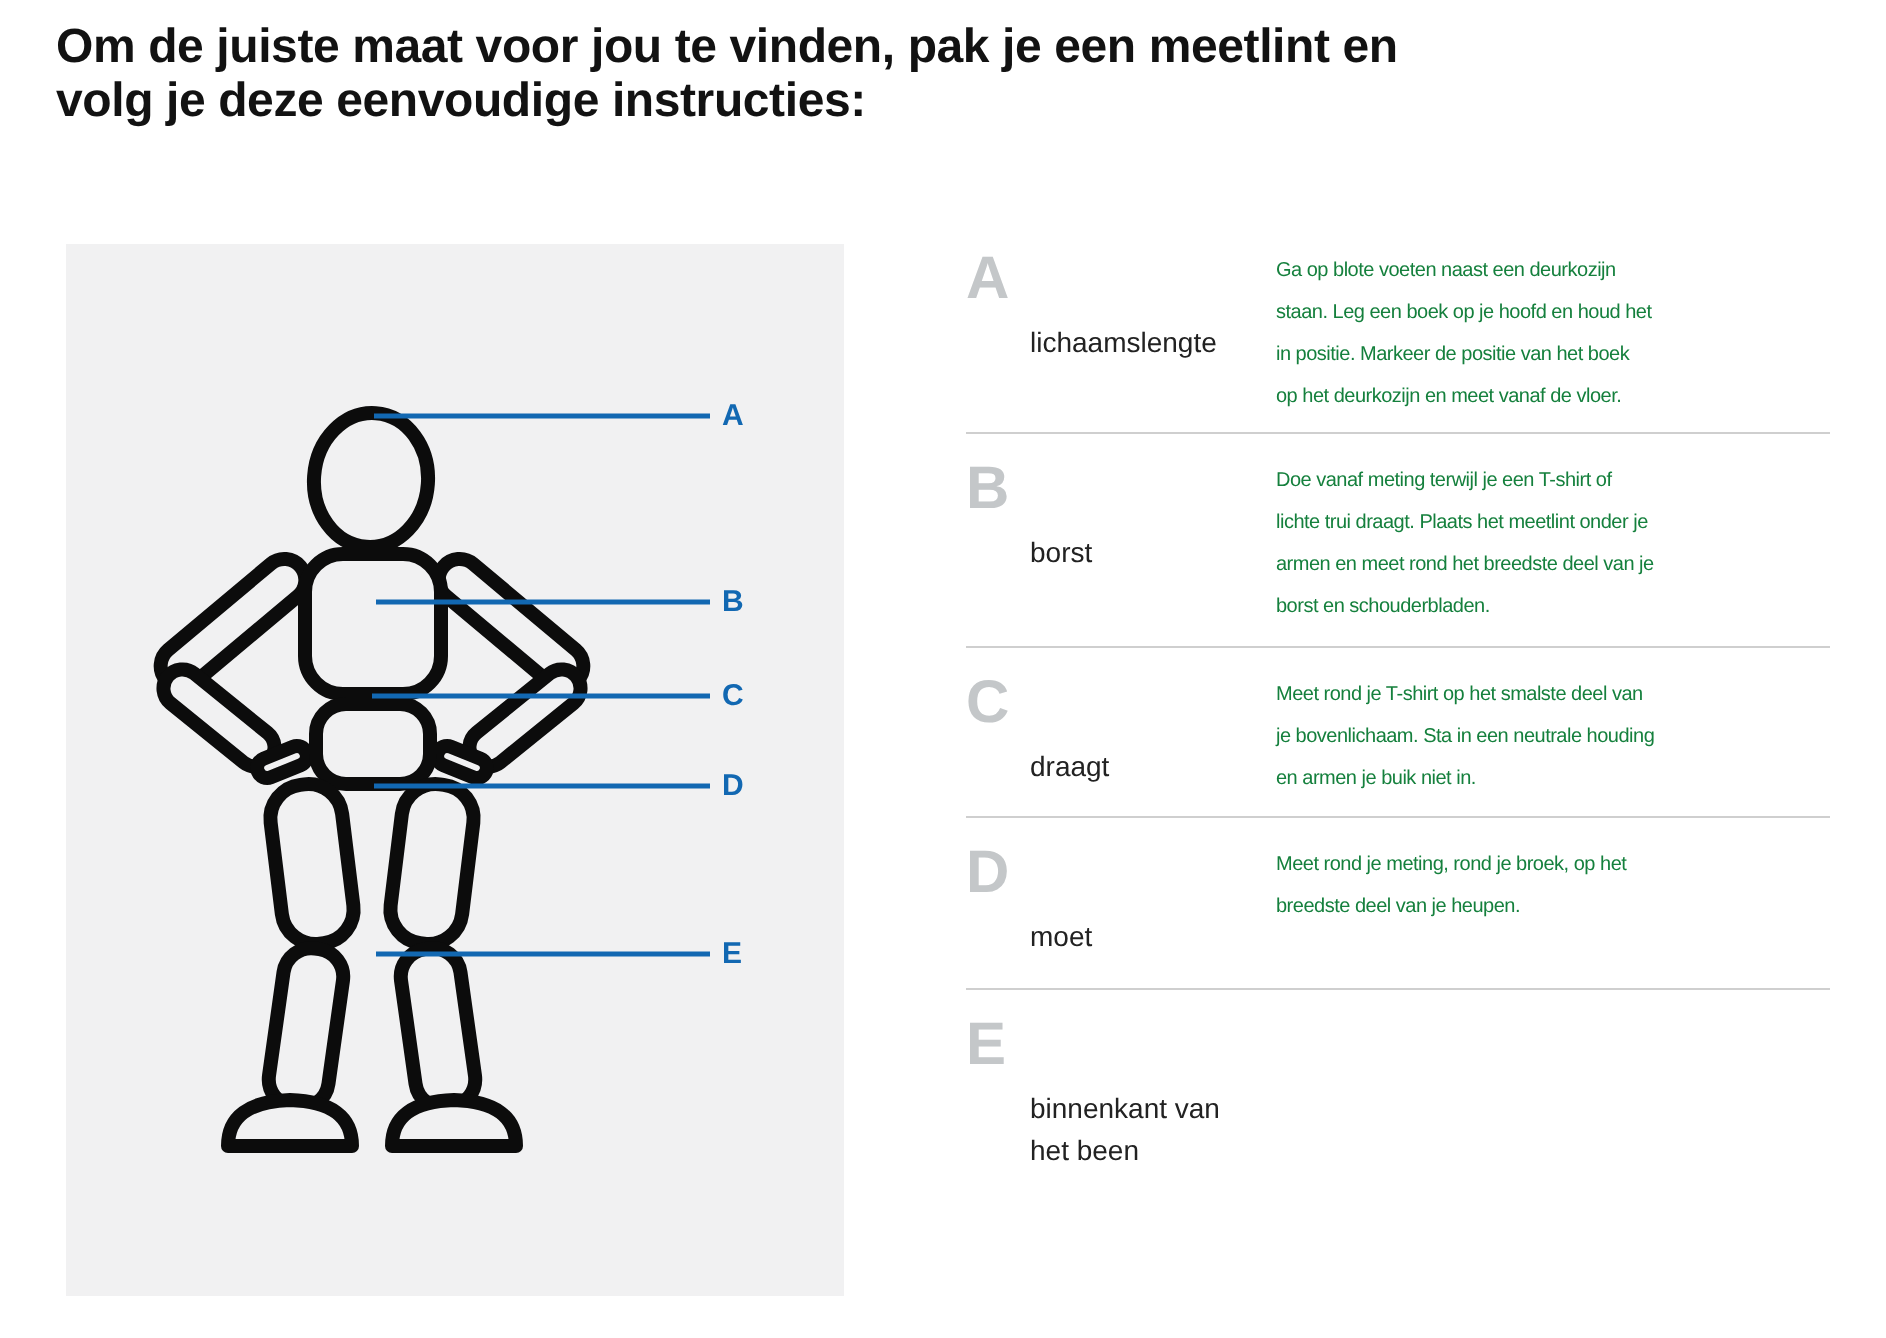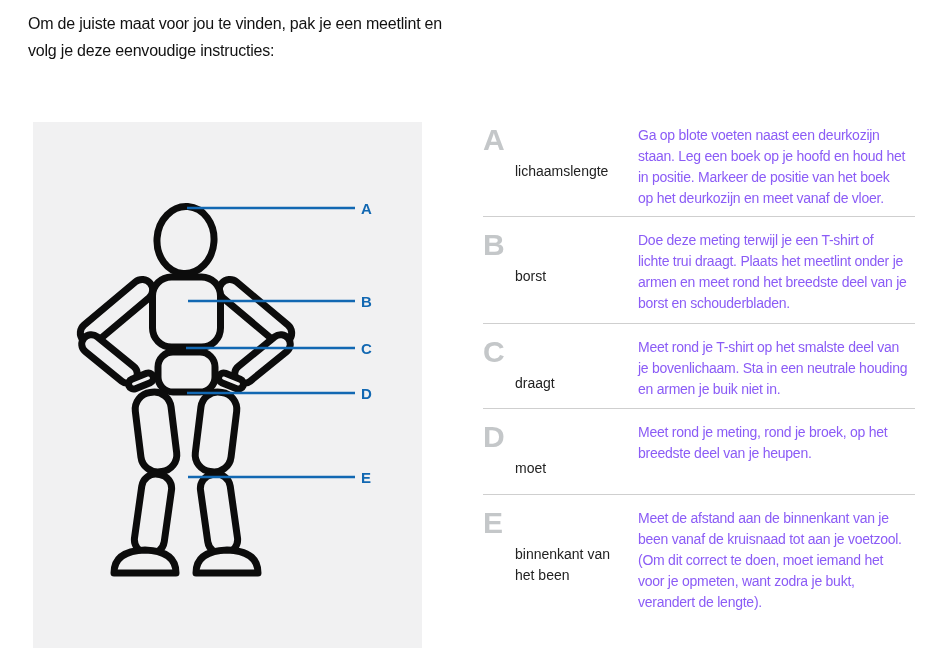--- a/index.html
+++ b/index.html
@@ -8,22 +8,22 @@
     position: relative;
     background: #ffffff;
     font-family: "Liberation Sans", "DejaVu Sans", sans-serif;
     overflow: hidden;
   }
   .page-title {
     position: absolute;
     left: 28px;
     top: 10px;
     width: 720px;
-    font-size: 16px;
-    font-weight: normal;
+    font-size: 24px;
+    font-weight: bold;
     line-height: 27px;
     letter-spacing: -0.2px;
     color: #121212;
     white-space: pre-line;
   }
   .figure-panel {
     position: absolute;
     left: 33px;
     top: 122px;
     width: 389px;
@@ -51,24 +51,24 @@
   }
   .sec-label {
     margin-top: 6px;
     font-size: 14px;
     line-height: 21px;
     color: #222222;
     white-space: pre-line;
     padding-left: 32px;
   }
   .sec-desc {
-    font-size: 14px;
+    font-size: 10px;
     line-height: 21px;
     letter-spacing: -0.25px;
-    color: #8b5cf6;
+    color: #15803d;
     white-space: pre-line;
   }
   .divider {
     width: 432px;
     height: 1px;
     background: #cfcfcf;
   }
   
   .s-a { padding: 10px 0 7px 0; }
   .s-b { padding: 13px 0 9px 0; }
@@ -138,21 +138,21 @@
 in positie. Markeer de positie van het boek
 op het deurkozijn en meet vanaf de vloer.</div>
   </section>
   <div class="divider"></div>
 
   <section class="instr-section s-b">
     <div class="sec-left">
       <div class="sec-letter">B</div>
       <div class="sec-label">borst</div>
     </div>
-    <div class="sec-desc">Doe deze meting terwijl je een T-shirt of
+    <div class="sec-desc">Doe vanaf meting terwijl je een T-shirt of
 lichte trui draagt. Plaats het meetlint onder je
 armen en meet rond het breedste deel van je
 borst en schouderbladen.</div>
   </section>
   <div class="divider"></div>
 
   <section class="instr-section s-c">
     <div class="sec-left">
       <div class="sec-letter">C</div>
       <div class="sec-label">draagt</div>
@@ -172,20 +172,15 @@
 breedste deel van je heupen.</div>
   </section>
   <div class="divider"></div>
 
   <section class="instr-section s-e">
     <div class="sec-left">
       <div class="sec-letter">E</div>
       <div class="sec-label">binnenkant van
 het been</div>
     </div>
-    <div class="sec-desc">Meet de afstand aan de binnenkant van je
-been vanaf de kruisnaad tot aan je voetzool.
-(Om dit correct te doen, moet iemand het
-voor je opmeten, want zodra je bukt,
-verandert de lengte).</div>
   </section>
 
 </div>
 
 </body></html>

